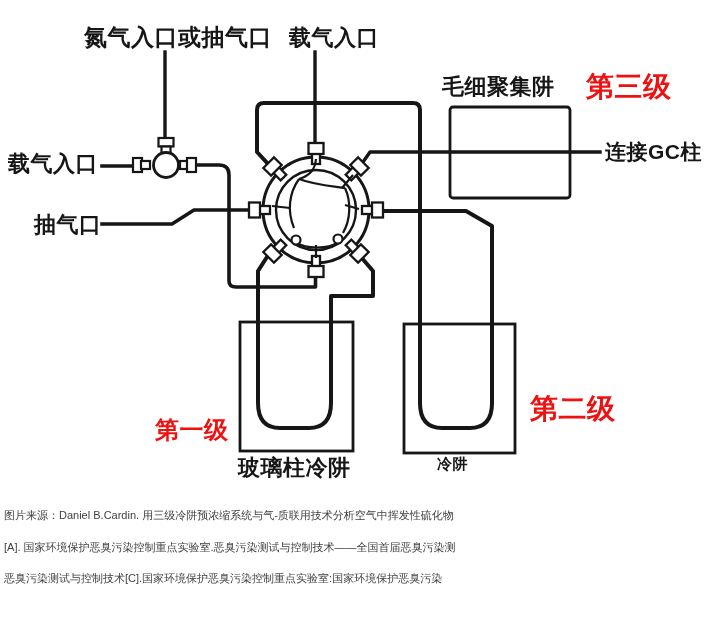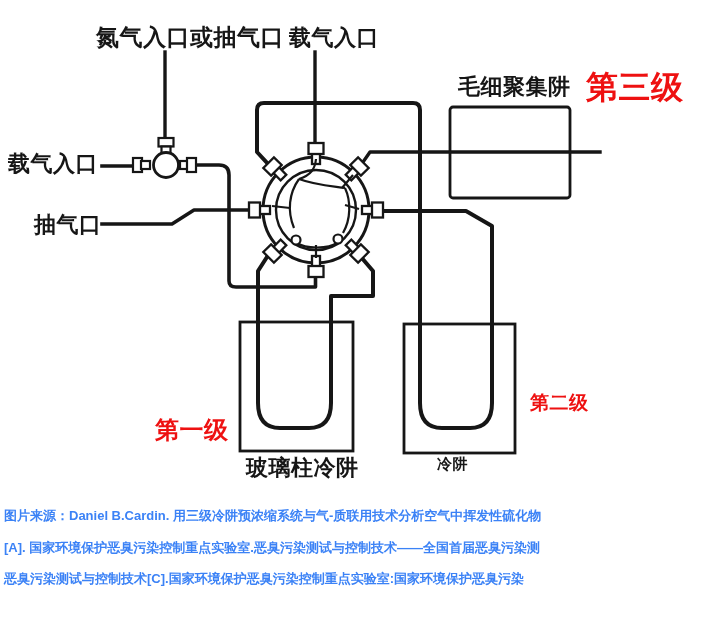--- a/index.html
+++ b/index.html
@@ -2,22 +2,22 @@
 <html><head>
 <meta charset="utf-8">
 <style>
   html,body{margin:0;padding:0;background:#ffffff;}
   #page{position:relative;width:726px;height:638px;background:#ffffff;overflow:hidden;
         font-family:"Liberation Sans","DejaVu Sans",sans-serif;}
   #diagram-svg{position:absolute;left:0;top:0;}
   .lbl{position:absolute;font-weight:bold;color:#161616;white-space:nowrap;
        line-height:1.1;letter-spacing:0.5px;}
   .lbl.red{color:#ee1111;}
-  #caption{position:absolute;left:4px;top:500px;width:719px;color:#3b82f6;
-           font-weight:bold;font-size:13px;line-height:31.5px;}
+  #caption{position:absolute;left:4px;top:500px;width:719px;color:#404040;
+           font-weight:normal;font-size:11px;line-height:31.5px;}
   .cap-line{white-space:nowrap;}
 </style>
 </head>
 <body>
 
 <div id="page">
 
   <svg id="diagram-svg" width="726" height="495" viewBox="0 0 726 495">
 
     <rect x="450" y="107" width="120" height="91" rx="3" fill="#ffffff" stroke="#161616" stroke-width="2.8"></rect>
@@ -99,38 +99,39 @@
         <path d="M272,206 L290,208"></path>
         <path d="M345,205 L359,209"></path>
         <path d="M316,245 V258"></path>
         <path d="M297,243 C305,249 329,249 337,243"></path>
         <circle cx="296" cy="240" r="4.5" fill="#ffffff"></circle>
         <circle cx="338" cy="239" r="4.5" fill="#ffffff"></circle>
       </g>
     </g>
   </svg>
 
-  <div class="lbl" style="left:96px;top:25px;font-size:23px;">氮气入口或抽气口</div>
+  <div class="lbl" style="left:84px;top:25px;font-size:23px;">氮气入口或抽气口</div>
 
   <div class="lbl" style="left:289px;top:26px;font-size:22px;">载气入口</div>
 
-  <div class="lbl" style="left:458px;top:75px;font-size:22px;">毛细聚集阱</div>
+  <div class="lbl" style="left:442px;top:75px;font-size:22px;">毛细聚集阱</div>
 
-  <div class="lbl red" style="left:586px;top:72px;font-size:32px;font-family:Liberation Mono, monospace;">第三级</div>
+  <div class="lbl red" style="left:586px;top:72px;font-size:28px;">第三级</div>
 
+  <div class="lbl" style="left:605px;top:140px;font-size:21px;">连接GC柱</div>
 
   <div class="lbl" style="left:8px;top:152px;font-size:22px;">载气入口</div>
 
   <div class="lbl" style="left:34px;top:213px;font-size:22px;text-align:center;">抽气口</div>
 
   <div class="lbl red" style="left:155px;top:393px;font-size:24px;margin-top:24px;">第一级</div>
 
-  <div class="lbl red" style="left:530px;top:394px;font-size:19px;font-family:Liberation Mono, monospace;">第二级</div>
+  <div class="lbl red" style="left:530px;top:394px;font-size:28px;">第二级</div>
 
-  <div class="lbl" style="left:246px;top:456px;font-size:22px;">玻璃柱冷阱</div>
+  <div class="lbl" style="left:238px;top:456px;font-size:22px;">玻璃柱冷阱</div>
 
   <div class="lbl" style="left:437px;top:456px;font-size:15px;">冷阱</div>
 
   <div id="caption">
     <div class="cap-line">图片来源：Daniel B.Cardin. 用三级冷阱预浓缩系统与气-质联用技术分析空气中挥发性硫化物</div>
     <div class="cap-line">[A]. 国家环境保护恶臭污染控制重点实验室.恶臭污染测试与控制技术——全国首届恶臭污染测</div>
     <div class="cap-line">恶臭污染测试与控制技术[C].国家环境保护恶臭污染控制重点实验室:国家环境保护恶臭污染</div>
   </div>
 
 </div>

